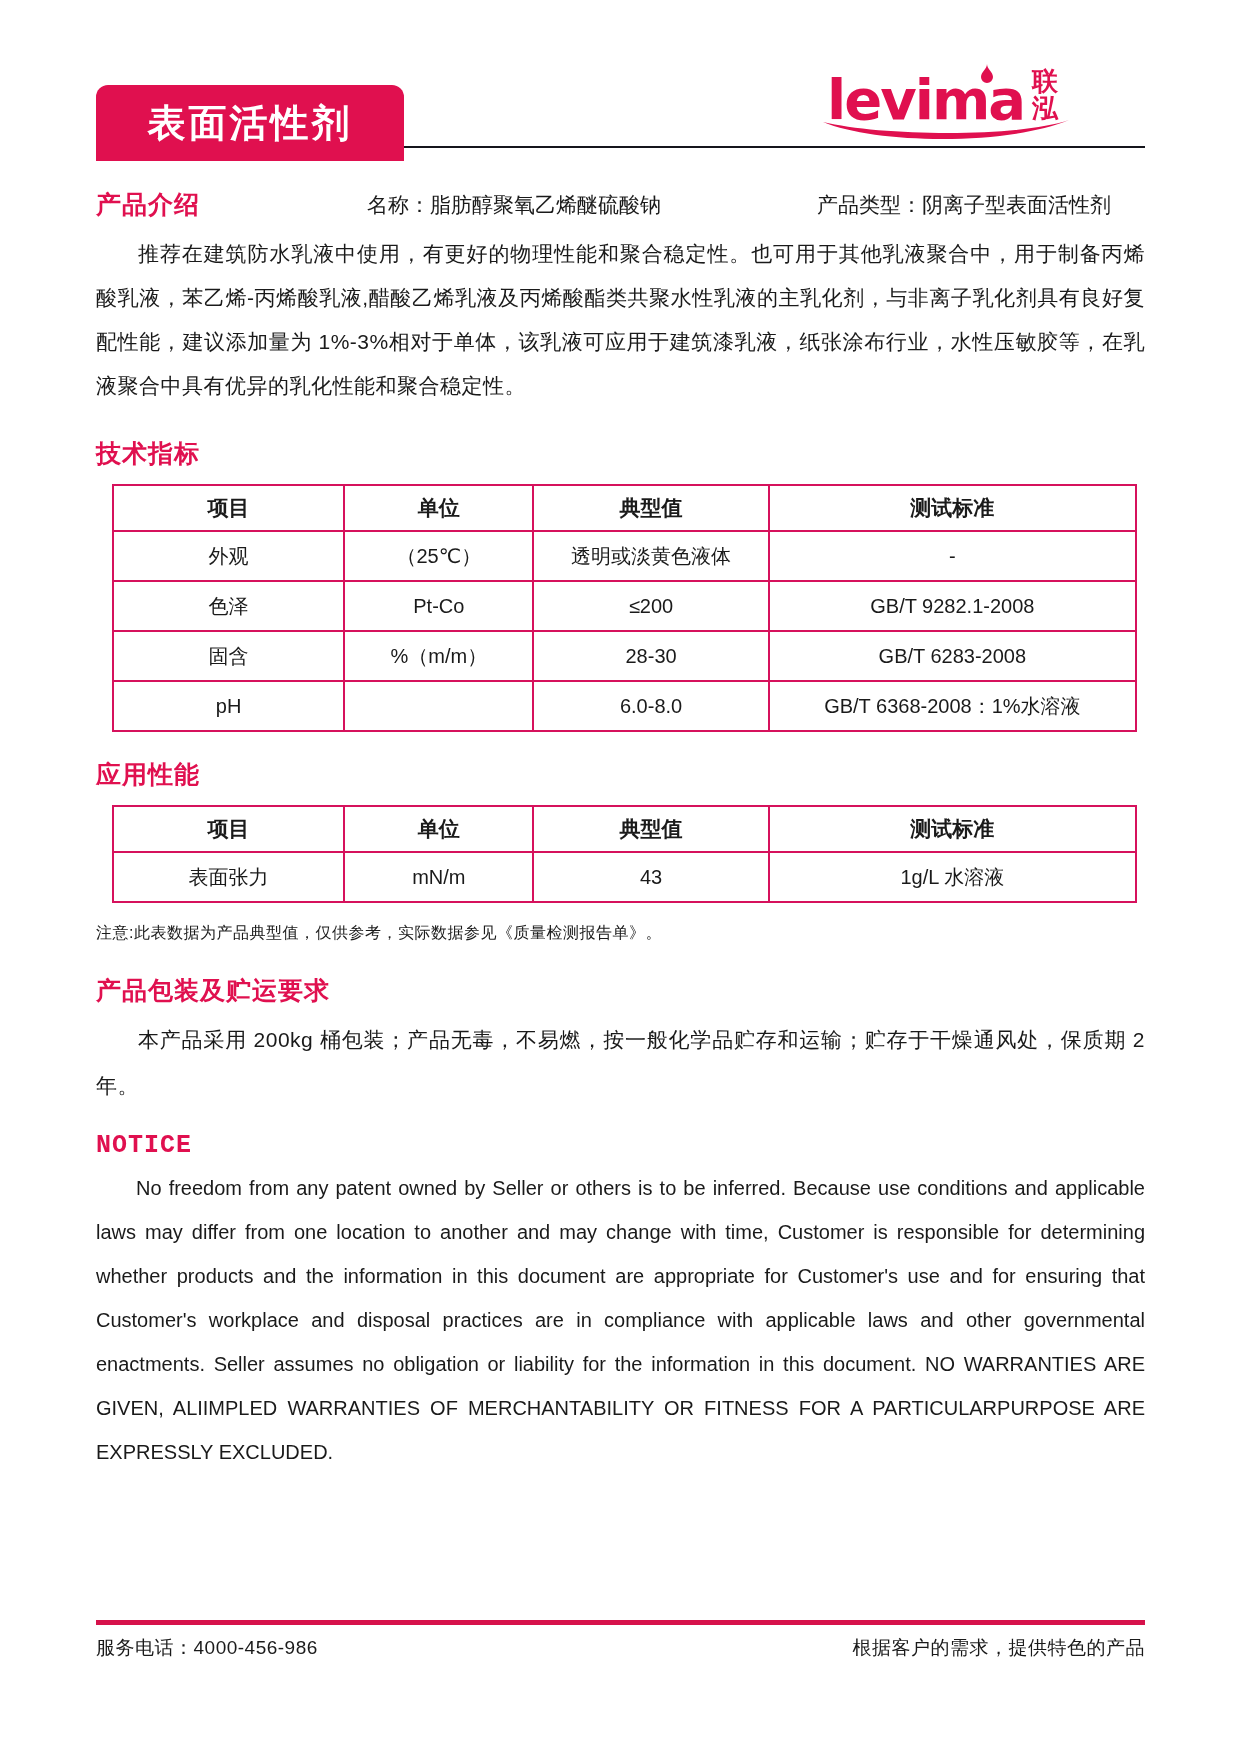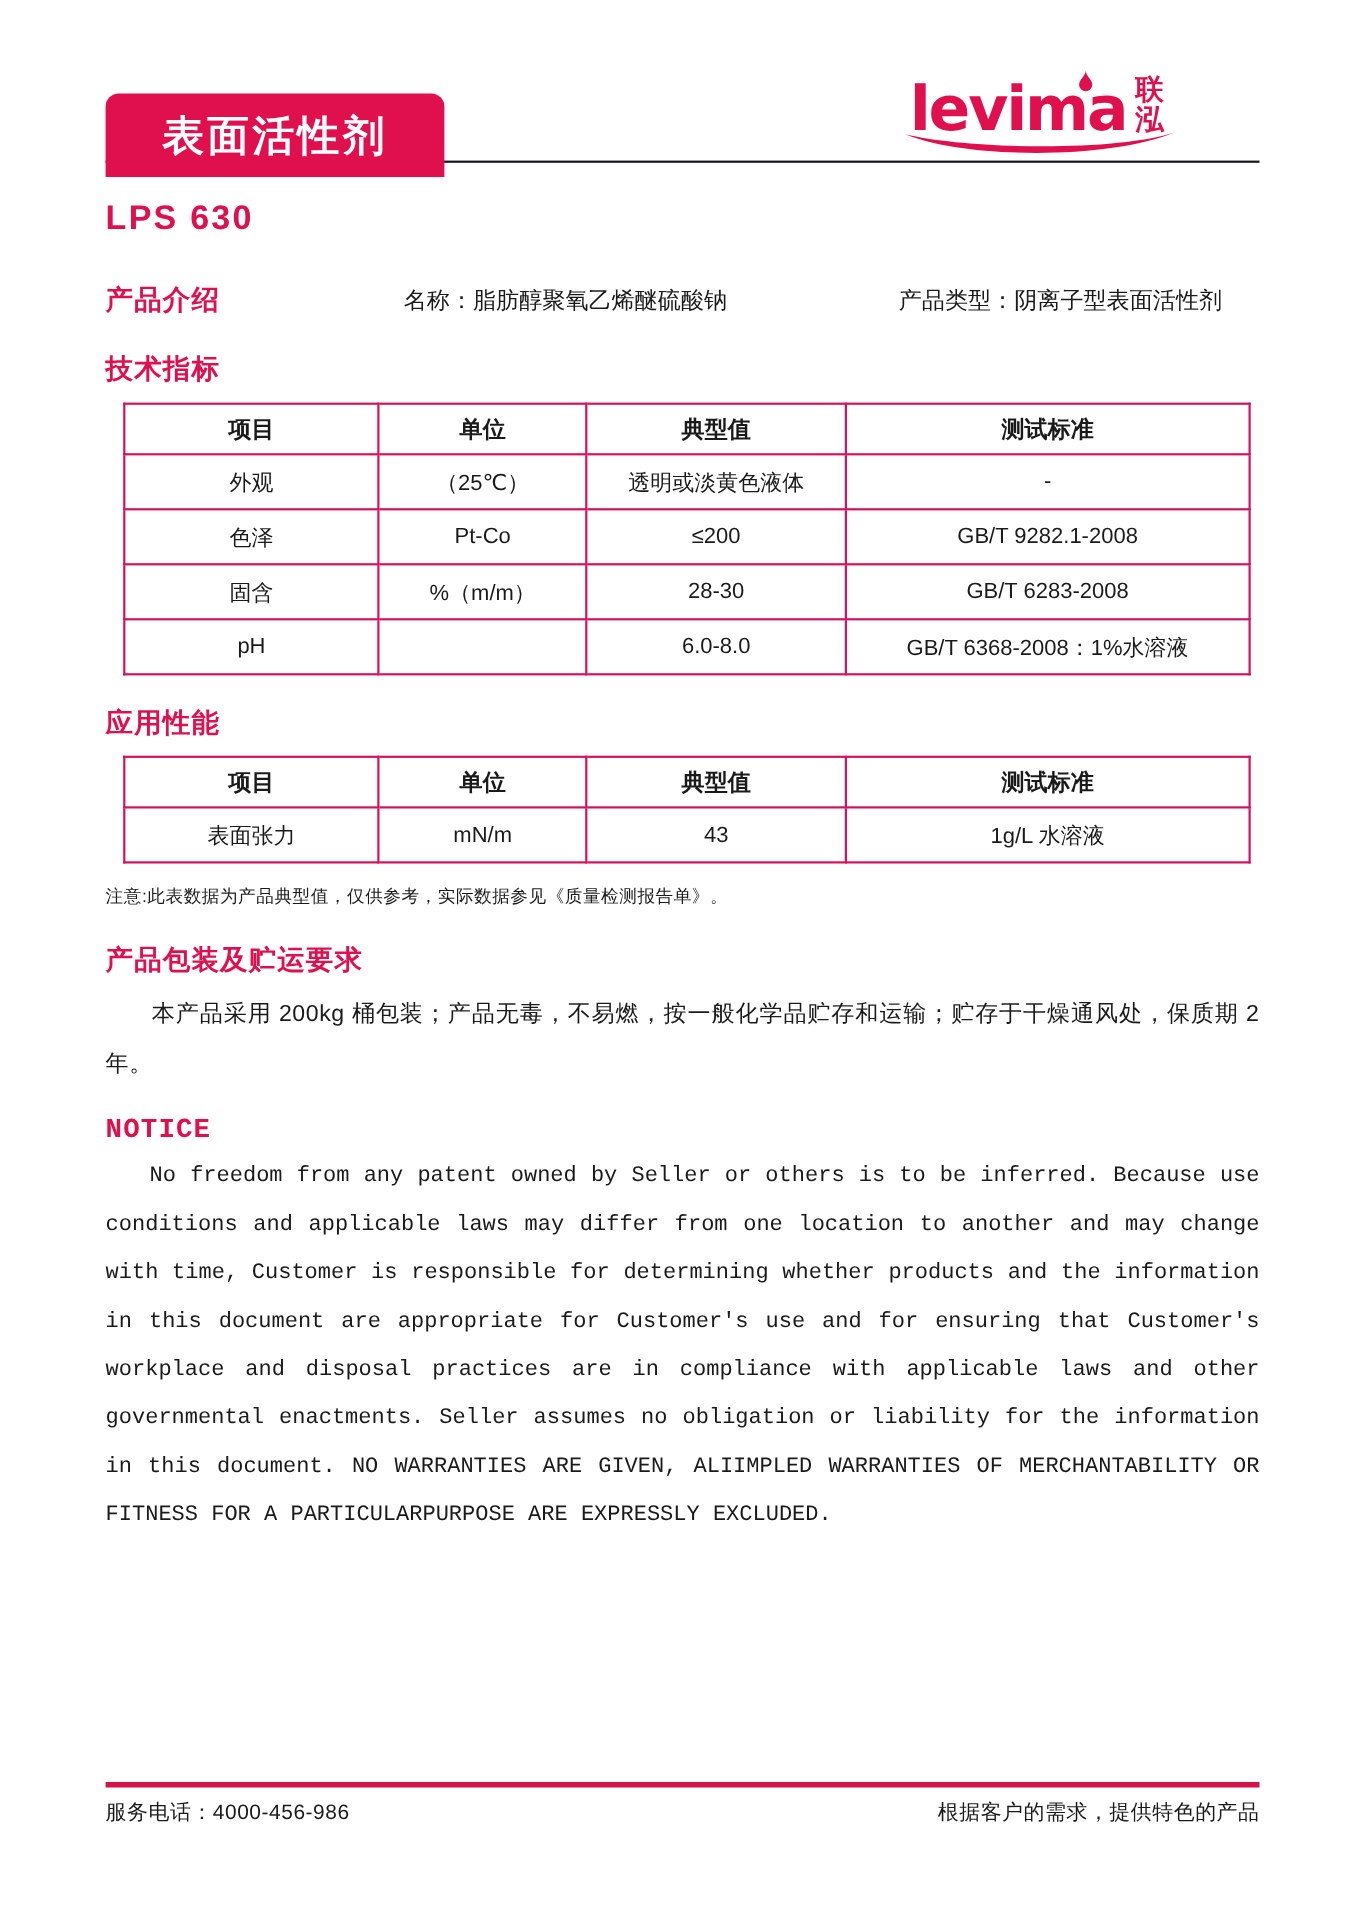--- a/index.html
+++ b/index.html
@@ -59,21 +59,21 @@
   .col1{width:22.6%;} .col2{width:18.5%;} .col3{width:23%;} .col4{width:35.9%;}
 
   .h-app { margin-top:26px; }
   .note { margin-top:20px; font-size:16px; letter-spacing:0.5px; }
 
   .h-pack { margin-top:30px; }
   .pack-par { margin-top:10px; font-size:21px; line-height:46px; text-align:justify; text-indent:2em; letter-spacing:0.5px; }
 
   .h-notice { margin-top:22px; font-family:"Liberation Mono","DejaVu Sans Mono",monospace; letter-spacing:1px; }
   .notice-par {
-    margin-top:6px; font-family:Liberation Mono, monospace;
+    margin-top:6px; font-family:Liberation Sans, sans-serif;
     font-size:20px; line-height:44px; text-align:justify; text-indent:2em;
   }
 
   
   .footer { position:absolute; left:96px; right:96px; top:1620px; }
   .footer-bar { height:5px; background:#d6124b; }
   .footer-row { display:flex; justify-content:space-between; margin-top:10px; font-size:19px; letter-spacing:0.5px; }
 </style>
 </head>
 <body>
@@ -97,28 +97,28 @@
         <path d="M8 0 C8 5 2 8 2 13 a6 6 0 0 0 12 0 C14 8 8 5 8 0 Z" fill="#e0104f"></path>
       </svg>
       <svg class="swoosh" width="250" height="30" viewBox="0 0 250 30">
         <path d="M2 4 C 55 26 185 28 248 2 C 195 20 60 18 2 4 Z" fill="#e0104f"></path>
       </svg>
     </div>
   </div>
 
   <div class="content">
 
-    <div class="doc-title">LPS 630</div>
 
     <div class="intro-row">
       <span class="sec-heading">产品介绍</span>
       <span class="intro-name">名称：脂肪醇聚氧乙烯醚硫酸钠</span>
       <span class="intro-type">产品类型：阴离子型表面活性剂</span>
     </div>
 
+    <p class="body-par">推荐在建筑防水乳液中使用，有更好的物理性能和聚合稳定性。也可用于其他乳液聚合中，用于制备丙烯酸乳液，苯乙烯-丙烯酸乳液,醋酸乙烯乳液及丙烯酸酯类共聚水性乳液的主乳化剂，与非离子乳化剂具有良好复配性能，建议添加量为 1%-3%相对于单体，该乳液可应用于建筑漆乳液，纸张涂布行业，水性压敏胶等，在乳液聚合中具有优异的乳化性能和聚合稳定性。</p>
 
     <div class="sec-heading h-tech">技术指标</div>
 
     <table class="spec-table">
       <tbody>
         <tr class="head">
           <td class="col1">项目</td>
           <td class="col2">单位</td>
           <td class="col3">典型值</td>
           <td class="col4">测试标准</td>

